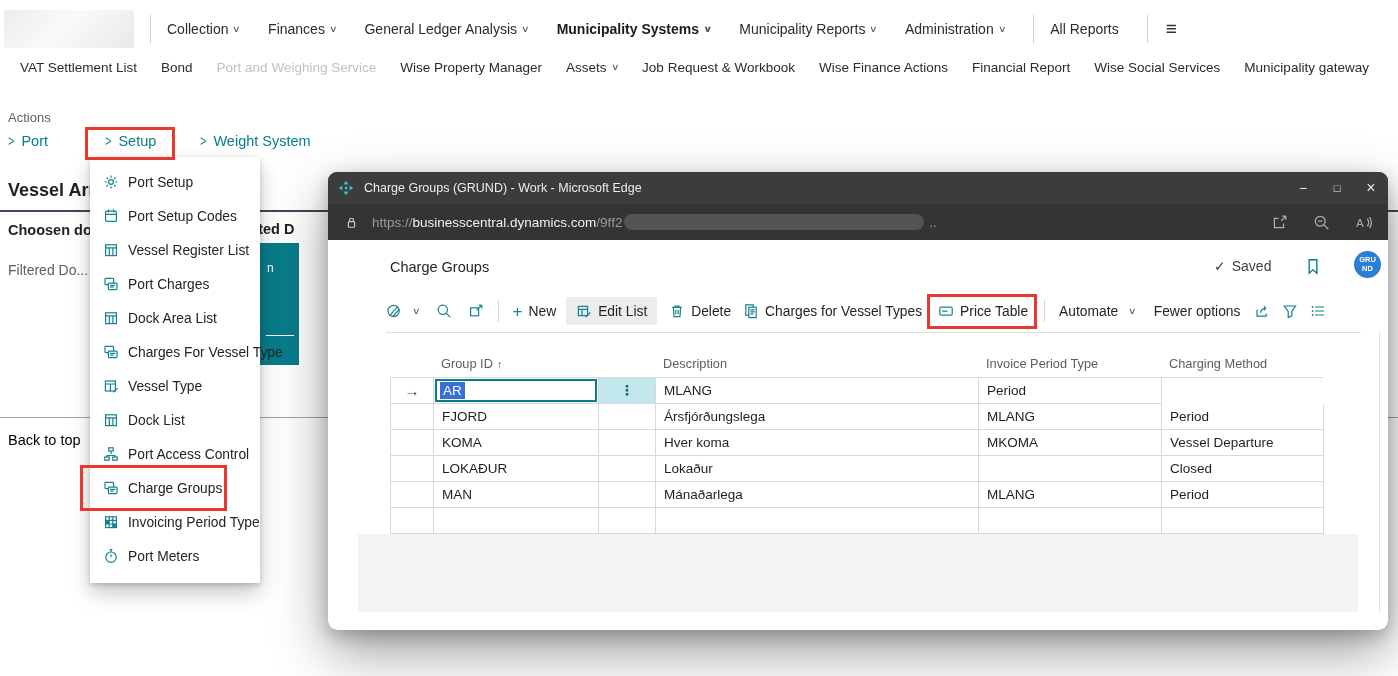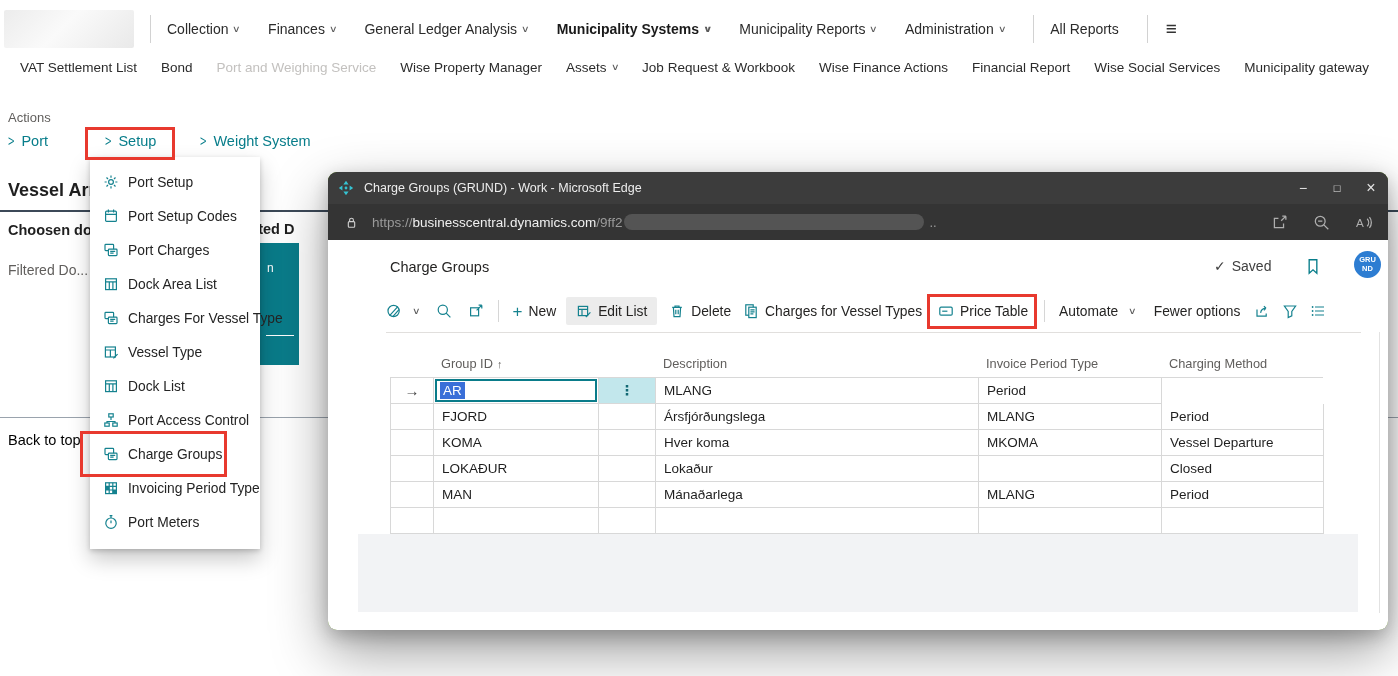--- a/index.html
+++ b/index.html
@@ -186,20 +186,29 @@
         <span>Port Setup</span>
       </div>
     <div class="menu-item">
         <span class="mi">
           <svg viewBox="0 0 16 16" fill="none" stroke="currentColor" stroke-width="1.2" width="100%" height="100%">
             <rect x="2.6" y="3.2" width="10.8" height="10.2" rx="1"></rect>
             <path d="M2.6 6.4h10.8M5.4 1.6v3M10.6 1.6v3"></path>
           </svg>
         </span>
         <span>Port Setup Codes</span>
+      </div>
+    <div class="menu-item">
+        <span class="mi">
+          <svg viewBox="0 0 16 16" fill="none" stroke="currentColor" stroke-width="1.2" width="100%" height="100%">
+            <rect x="2.6" y="2.8" width="10.8" height="10.8"></rect>
+            <path d="M2.6 5.8h10.8M6.3 5.8v7.8M9.9 5.8v7.8"></path>
+          </svg>
+        </span>
+        <span>Vessel Register List</span>
       </div>
     <div class="menu-item">
         <span class="mi">
           <svg viewBox="0 0 16 16" fill="none" stroke="currentColor" stroke-width="1.2" width="100%" height="100%">
             <rect x="2" y="2.4" width="8.6" height="6.2" rx=".8"></rect>
             <rect x="5.4" y="7.2" width="8.6" height="6.4" rx=".8" fill="#fff"></rect>
             <path d="M7.2 9.4h5M7.2 11.2h3.4"></path>
           </svg>
         </span>
         <span>Port Charges</span>

